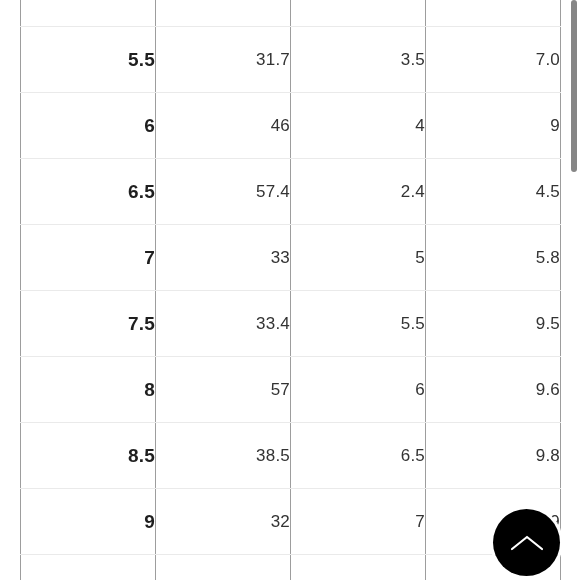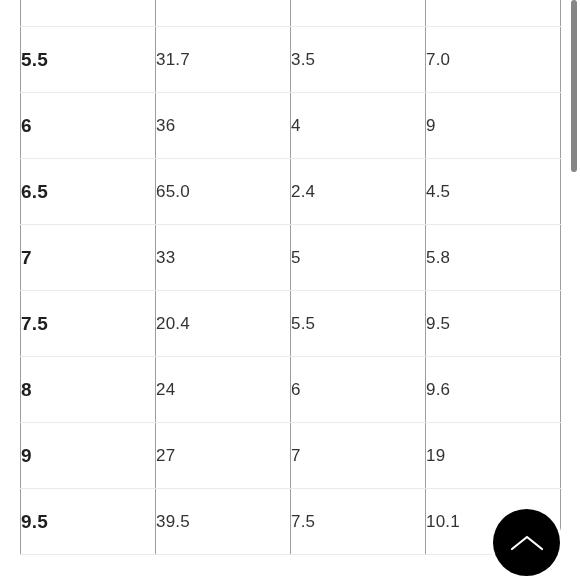--- a/index.html
+++ b/index.html
@@ -38,21 +38,21 @@
     top: -40px;
     width: 540px;
     border-collapse: collapse;
     table-layout: fixed;
   }
 
   table.size-table col { width: 135px; }
 
   table.size-table td {
     height: 66px;
-    text-align: left;
+    text-align: right;
     vertical-align: middle;
     border-left: 1px solid #9d9d9d;
     border-right: 1px solid #9d9d9d;
     border-top: 1px solid #eaeaea;
     border-bottom: 1px solid #eaeaea;
     background: #ffffff;
     color: #333333;
     font-size: 17px;
     font-weight: 400;
     letter-spacing: .2px;
@@ -127,57 +127,63 @@
 
         <tr>
           <td class="c0">5.5</td>
           <td>31.7</td>
           <td>3.5</td>
           <td>7.0</td>
         </tr>
 
         <tr>
           <td class="c0">6</td>
-          <td>36</td>
+          <td>46</td>
           <td>4</td>
           <td>9</td>
         </tr>
 
         <tr>
           <td class="c0">6.5</td>
-          <td>65.0</td>
+          <td>57.4</td>
           <td>2.4</td>
           <td>4.5</td>
         </tr>
 
         <tr>
           <td class="c0">7</td>
           <td>33</td>
           <td>5</td>
           <td>5.8</td>
         </tr>
 
         <tr>
           <td class="c0">7.5</td>
-          <td>20.4</td>
+          <td>33.4</td>
           <td>5.5</td>
           <td>9.5</td>
         </tr>
 
         <tr>
           <td class="c0">8</td>
-          <td>24</td>
+          <td>57</td>
           <td>6</td>
           <td>9.6</td>
         </tr>
 
+        <tr>
+          <td class="c0">8.5</td>
+          <td>38.5</td>
+          <td>6.5</td>
+          <td>9.8</td>
+        </tr>
 
         <tr>
           <td class="c0">9</td>
-          <td>27</td>
+          <td>32</td>
           <td>7</td>
           <td>19</td>
         </tr>
 
         <tr>
           <td class="c0">9.5</td>
           <td>39.5</td>
           <td>7.5</td>
           <td>10.1</td>
         </tr>

